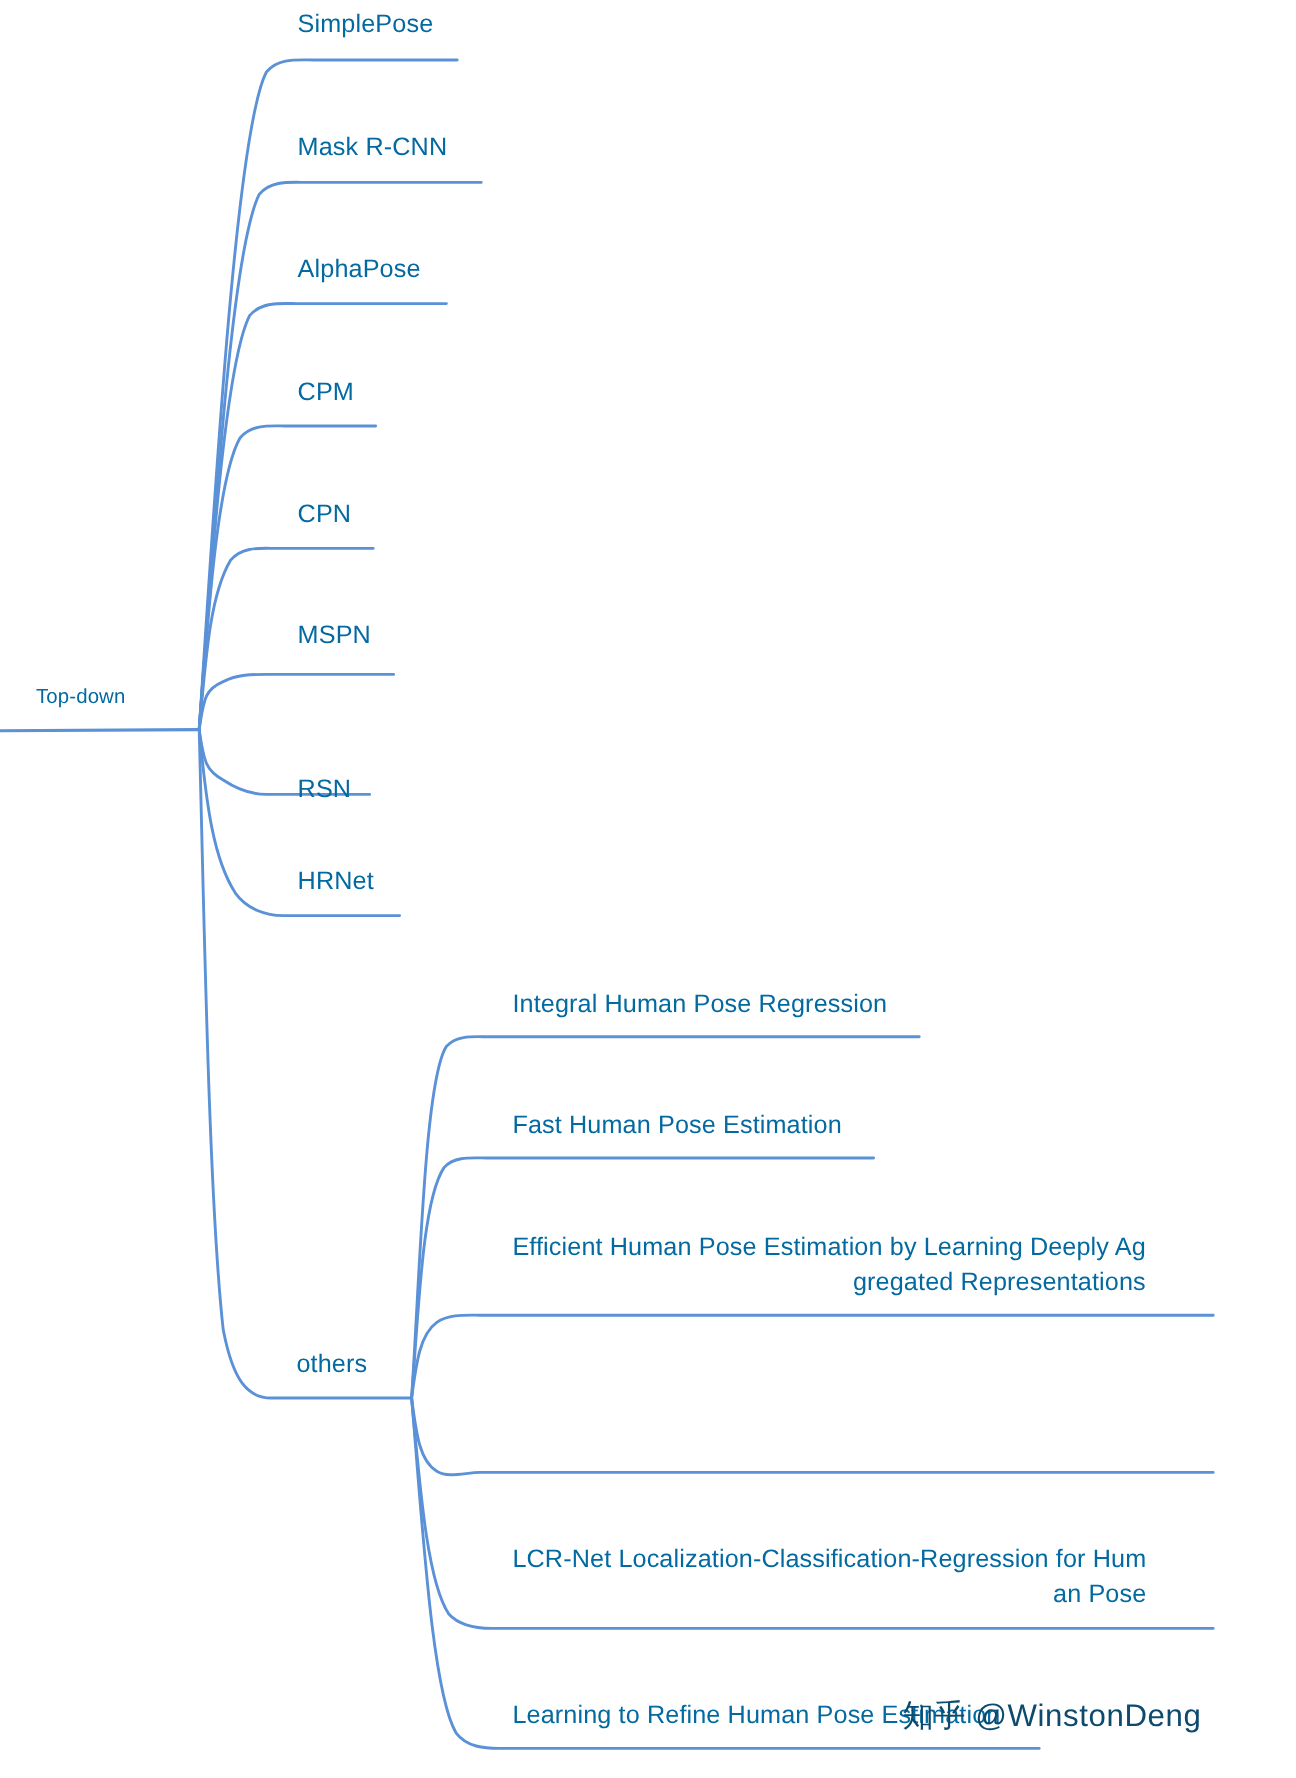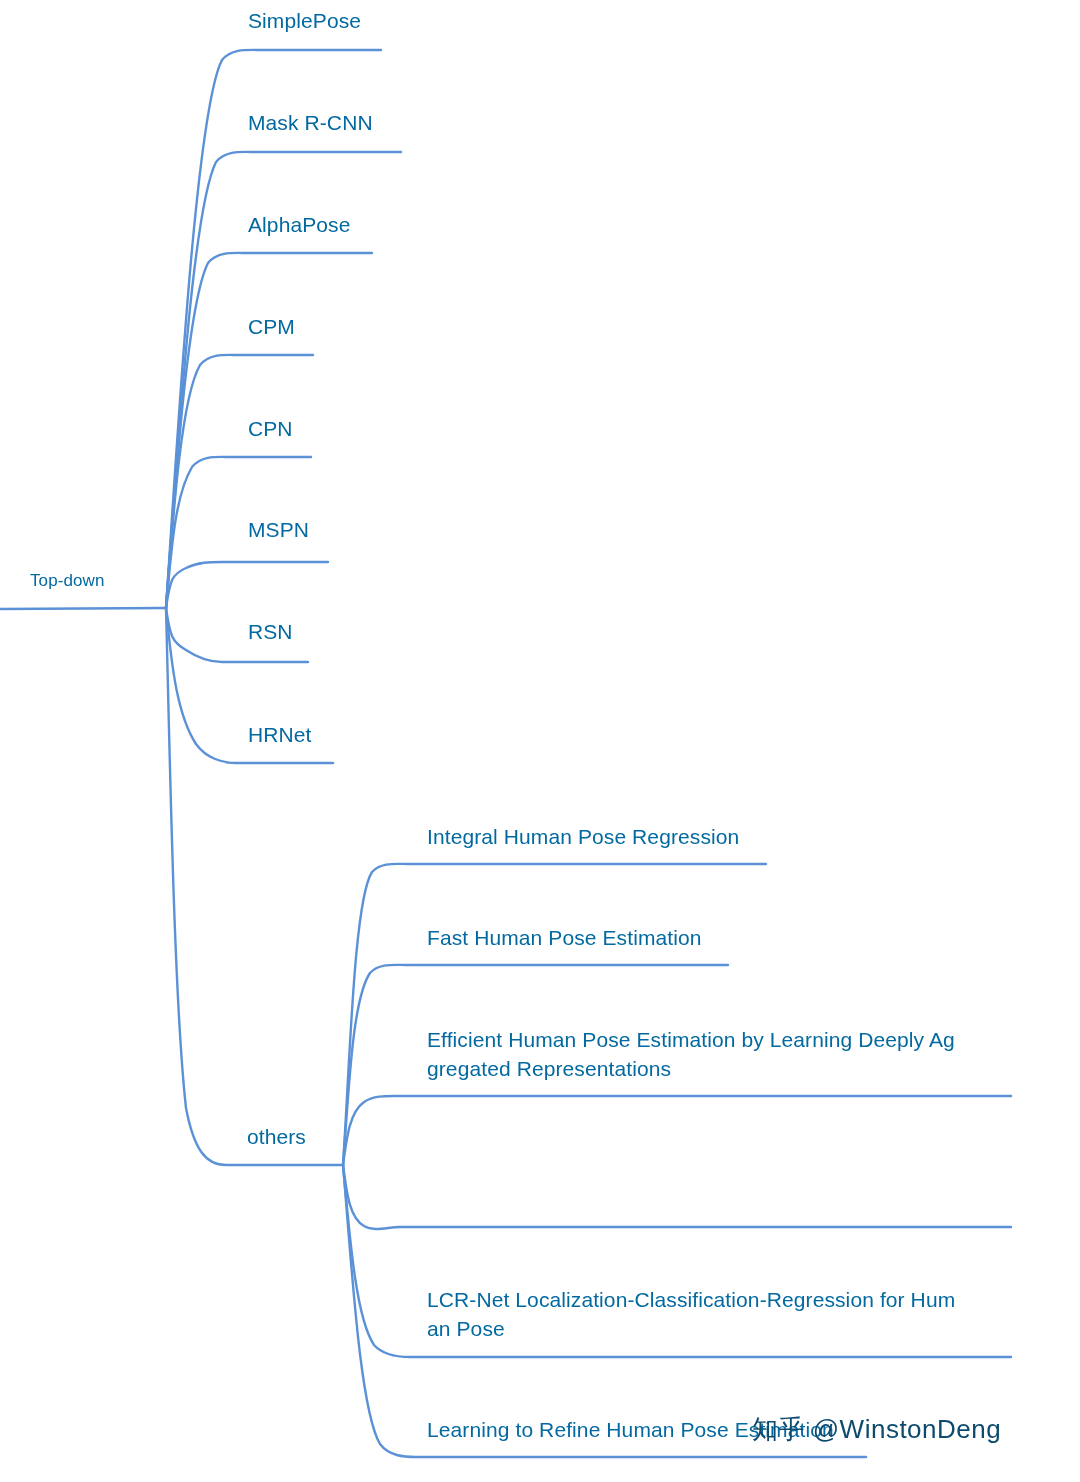--- a/index.html
+++ b/index.html
@@ -29,20 +29,21 @@
     font-size: 21px;
     line-height: 29px;
     white-space: pre;
     letter-spacing: 0.1px;
   }
   .node-label.root {
     font-size: 17px;
   }
   .node-label.multiline {
     white-space: pre-line;
+    text-align: right;
   }
   .watermark {
     position: absolute;
     color: #0c4a6e;
     font-size: 26px;
     line-height: 34px;
     white-space: pre;
     letter-spacing: 0.5px;
   }
 </style>
@@ -87,21 +88,21 @@
   </svg>
 
   <div class="node-label root" style="left: 30px; top: 566px;">Top-down</div>
 
   <div class="node-label" style="left: 248px; top: 6px;">SimplePose</div>
   <div class="node-label" style="left: 248px; top: 108px;">Mask R-CNN</div>
   <div class="node-label" style="left: 248px; top: 210px; text-align: center;">AlphaPose</div>
   <div class="node-label" style="left: 248px; top: 312px;">CPM</div>
   <div class="node-label" style="left: 248px; top: 414px;">CPN</div>
   <div class="node-label" style="left: 248px; top: 515px;">MSPN</div>
-  <div class="node-label" style="left: 248px; top: 617px;">RSN</div>
+  <div class="node-label" style="left: 248px; top: 643px;">RSN</div>
   <div class="node-label" style="left: 248px; top: 720px;">HRNet</div>
 
   <div class="node-label" style="left: 247px; top: 1122px;">others</div>
 
   <div class="node-label" style="left: 427px; top: 822px;">Integral Human Pose Regression</div>
   <div class="node-label" style="left: 427px; top: 923px;">Fast Human Pose Estimation</div>
   <div class="node-label multiline" style="left: 427px; top: 1025px;">Efficient Human Pose Estimation by Learning Deeply Ag
 gregated Representations</div>
   <div class="node-label multiline" style="left: 427px; top: 1285px;">LCR-Net Localization-Classification-Regression for Hum
 an Pose</div>

